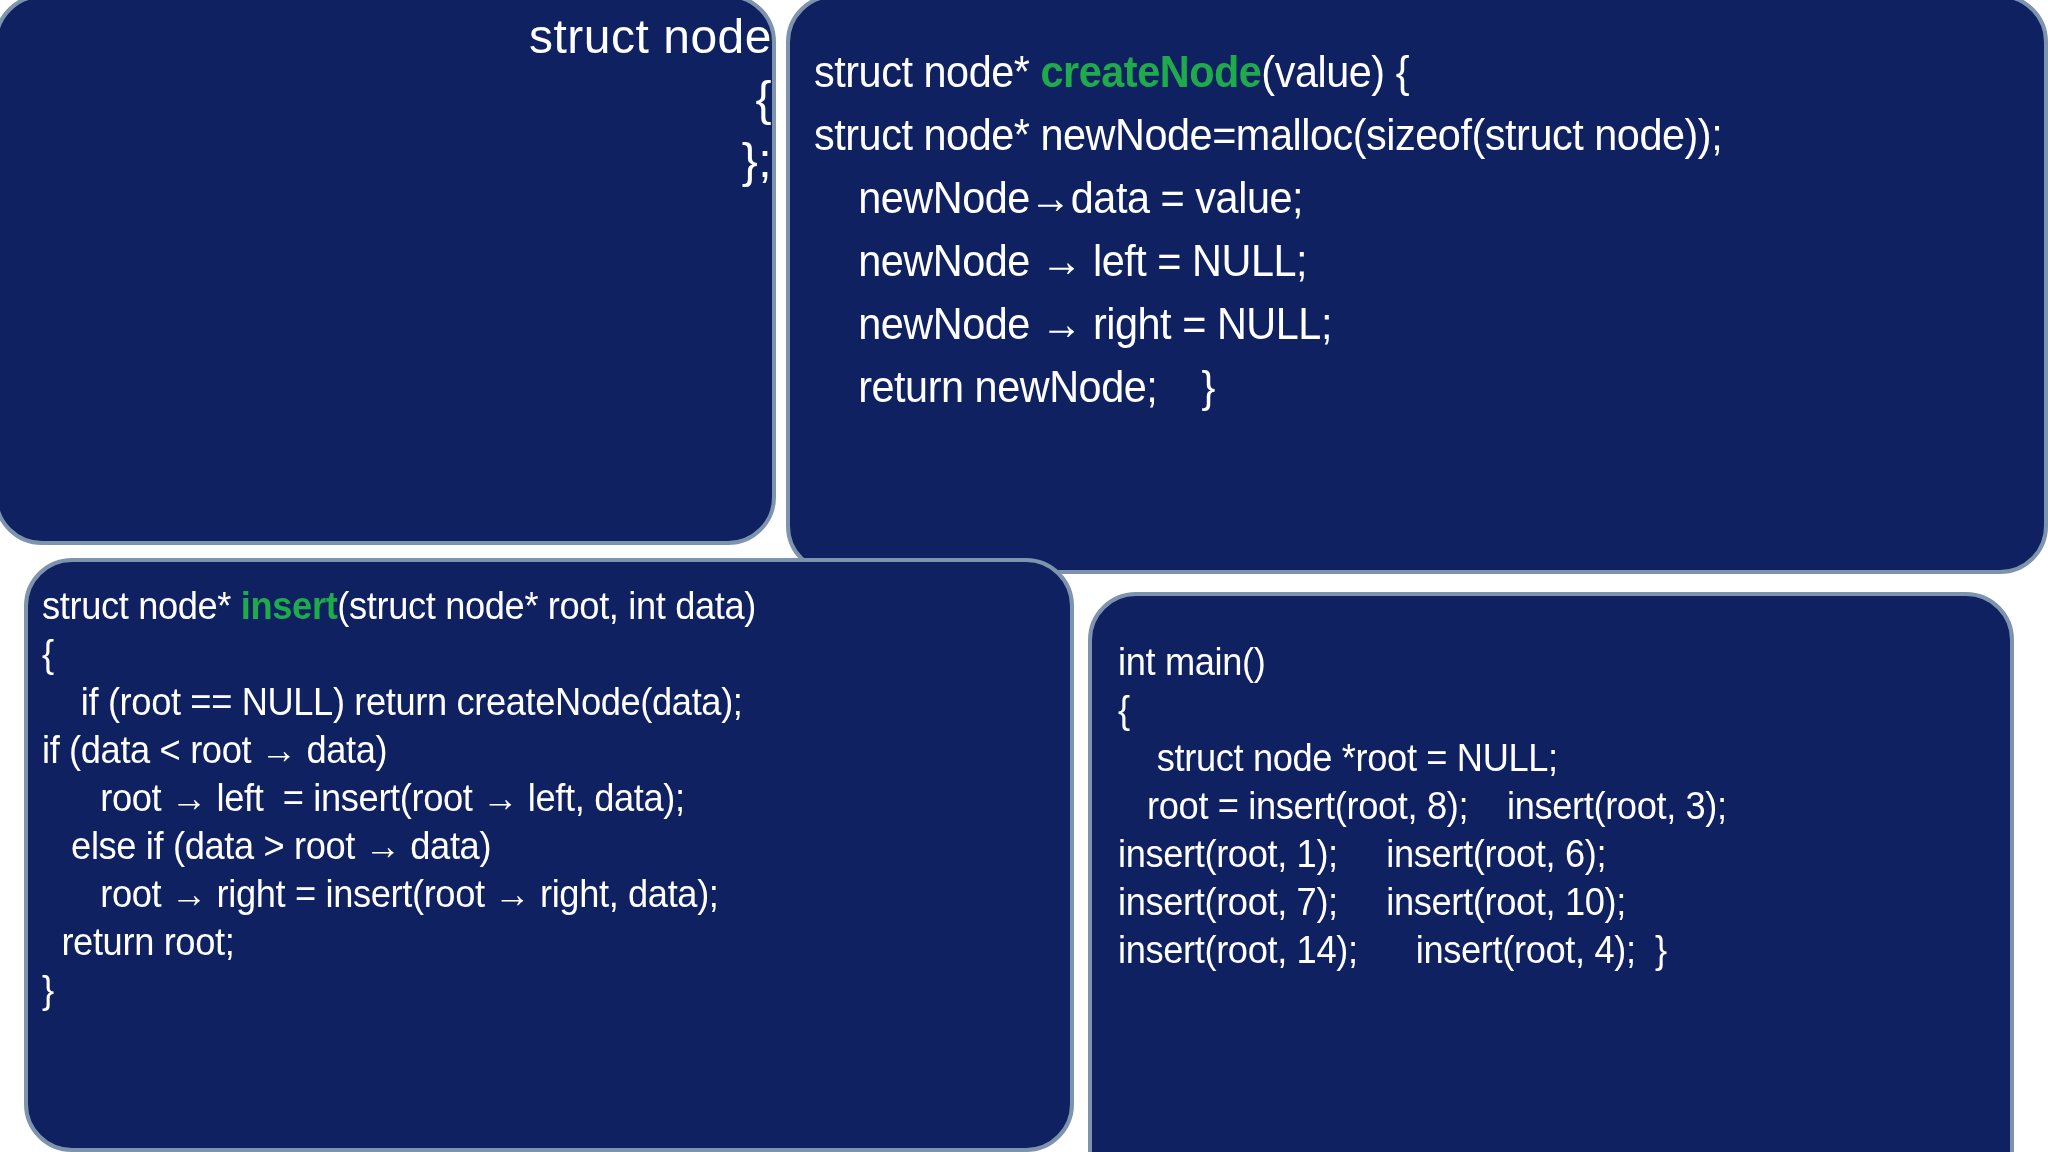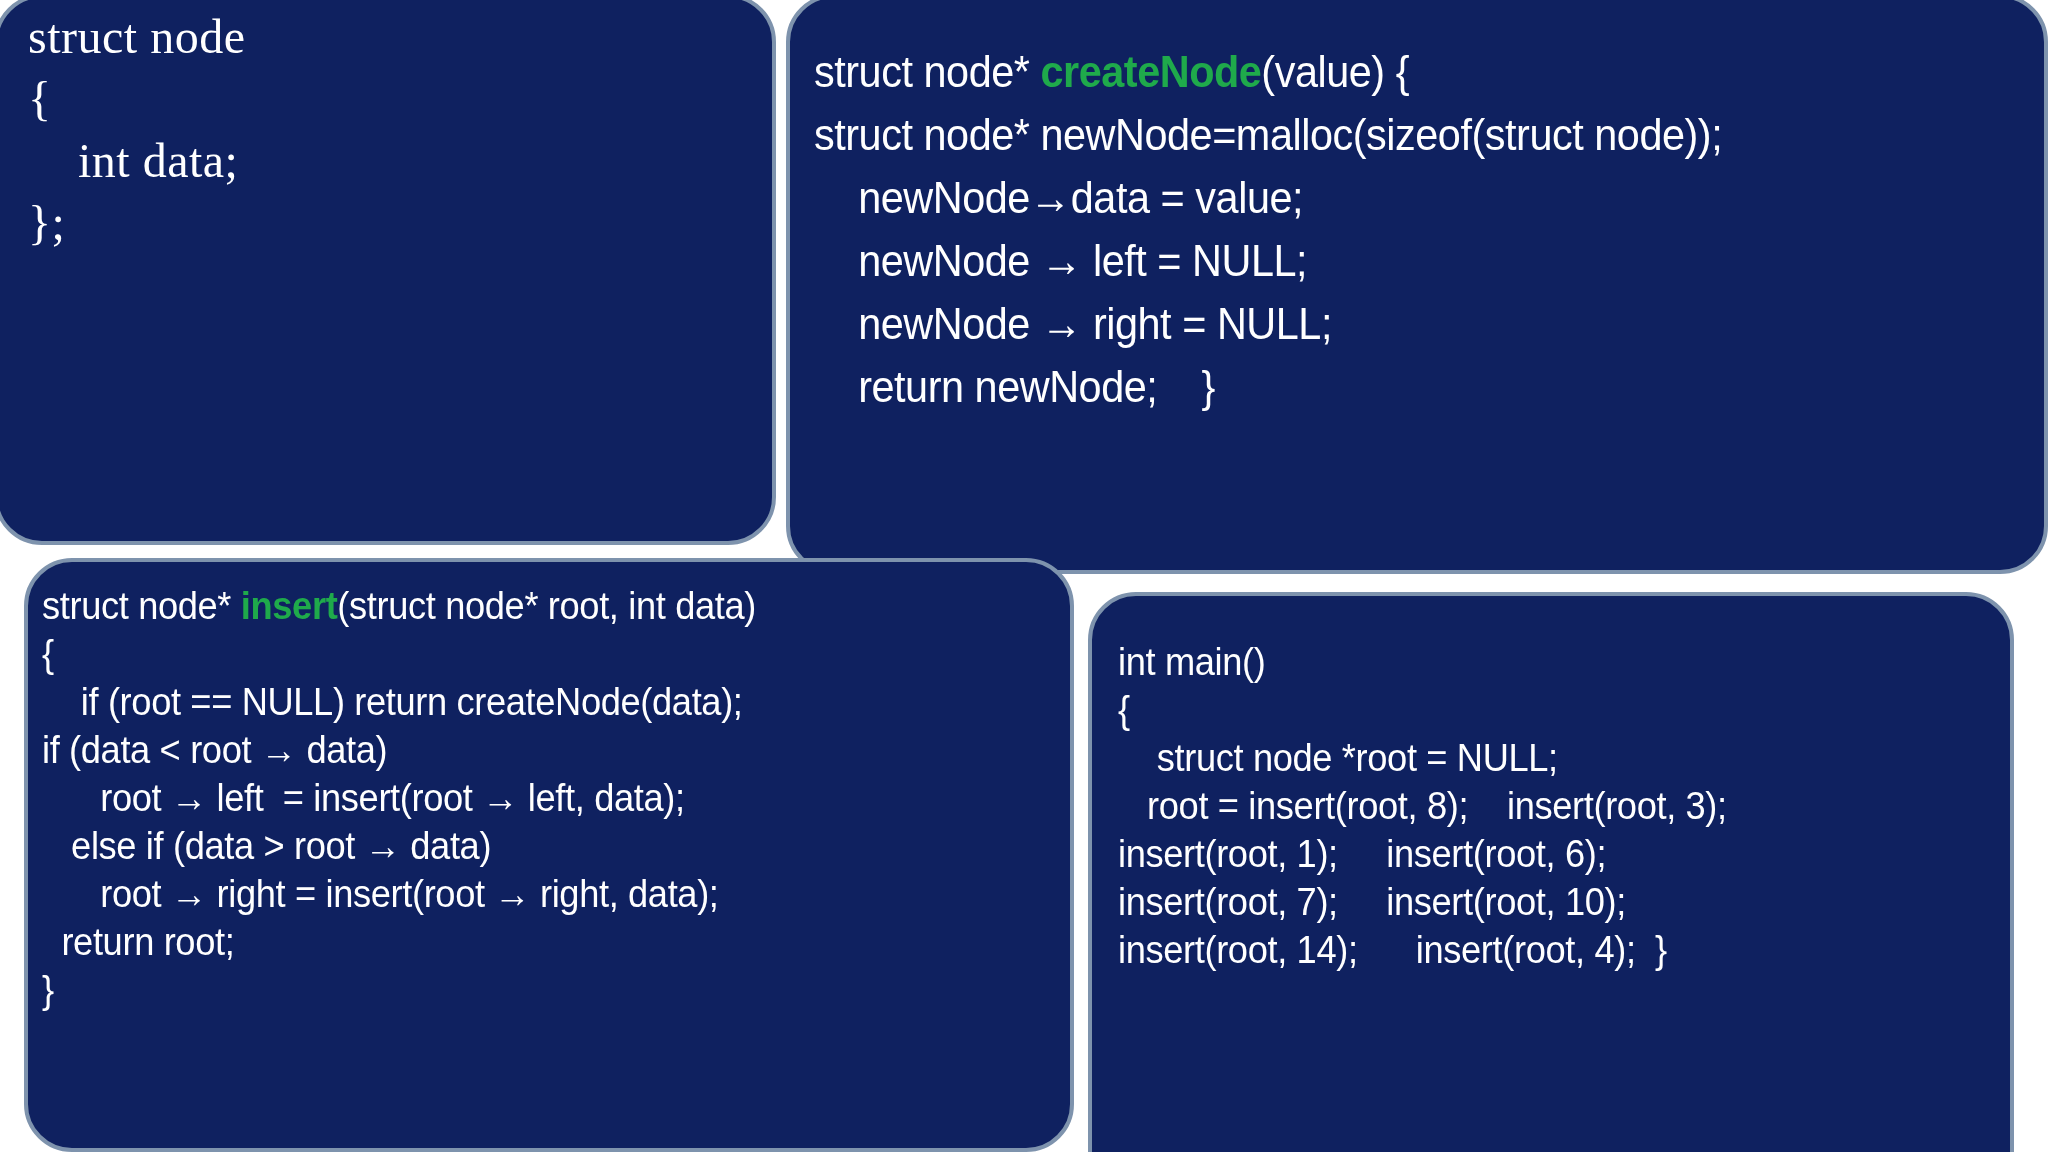--- a/index.html
+++ b/index.html
@@ -33,24 +33,25 @@
 
   
   #card-struct {
     left: -6px;
     top: -6px;
     width: 782px;
     height: 551px;
     padding: 8px 0 0 30px;
   }
   #card-struct .code-line {
-    font-family: Liberation Serif, serif;
+    font-family: Liberation Sans, sans-serif;
     font-size: 48px;
     line-height: 62px;
     letter-spacing: 0.5px;
+    text-align: right;
   }
 
   
   #card-createnode {
     left: 786px;
     top: -6px;
     width: 1262px;
     height: 580px;
     padding: 42px 0 0 24px;
   }
@@ -103,21 +104,20 @@
   }
 </style>
 </head>
 <body>
 
 <div id="canvas">
 
   <div class="code-card" id="card-struct">
     <div class="code-line">struct node</div>
     <div class="code-line">{</div>
-    <div class="code-line">    int data;</div>
     <div class="code-line">};</div>
   </div>
 
   <div class="code-card" id="card-createnode">
     <div class="code-line"><span>struct node* </span><span class="fn-name">createNode</span><span>(value) {</span></div>
     <div class="code-line">struct node* newNode=malloc(sizeof(struct node));</div>
     <div class="code-line">    newNode→data = value;</div>
     <div class="code-line">    newNode → left = NULL;</div>
     <div class="code-line">    newNode → right = NULL;</div>
     <div class="code-line">    return newNode;    }</div>

